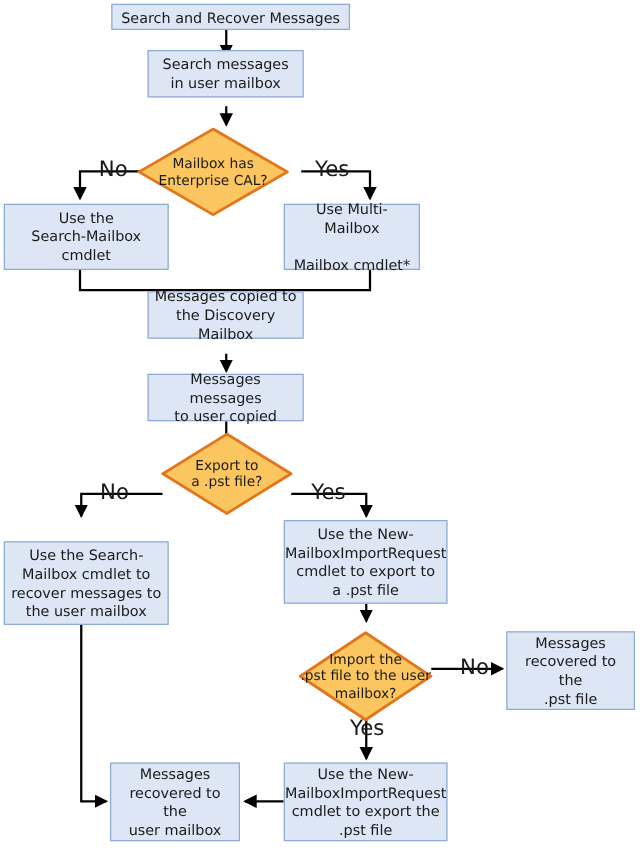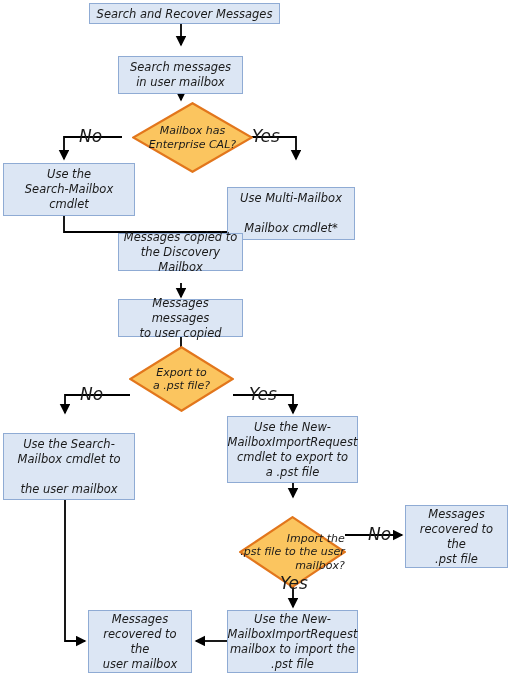--- a/index.html
+++ b/index.html
@@ -8,21 +8,20 @@
     padding: 0;
     background: #ffffff;
   }
   #canvas {
     position: relative;
     width: 512px;
     height: 678px;
     background: #ffffff;
     font-family: "DejaVu Sans", "Liberation Sans", sans-serif;
     overflow: hidden;
-    font-style: italic;
   }
   .node {
     position: absolute;
     box-sizing: border-box;
     display: flex;
     align-items: center;
     justify-content: center;
     text-align: center;
   }
   .proc {
@@ -118,46 +117,46 @@
       <path d="M227,641 L196,641" marker-end="url(#arrow)"></path>
 
       <path d="M65,483 L65,641 L85,641" marker-end="url(#arrow)"></path>
     </g>
   </svg>
 
   <div class="node proc title" style="left:89px; top:3px; width:191px; height:21px;">
     <span>Search and Recover Messages</span>
   </div>
 
-  <div class="node proc" style="left:118px; top:56px; width:125px; height:38px;">
+  <div class="node proc" style="left:118px; top:40px; width:125px; height:38px;">
     <span>
       <span>Search messages</span><br>
       <span>in user mailbox</span>
     </span>
   </div>
 
-  <div class="node decision" style="left:132px; top:102px; width:121px; height:71px;">
+  <div class="node decision" style="left:110px; top:102px; width:121px; height:71px;">
     <svg viewBox="0 0 121 71" preserveAspectRatio="none">
       <polygon points="60.5,1.2 119.8,35.5 60.5,69.8 1.2,35.5" fill="#fbc55f" stroke="#e2761c" stroke-width="2.2"></polygon>
     </svg>
     <span class="dtext">
       <span>Mailbox has</span><br>
       <span>Enterprise CAL?</span>
     </span>
   </div>
 
   <div class="node proc" style="left:3px; top:163px; width:132px; height:53px;">
     <span>
       <span>Use the</span><br>
       <span>Search-Mailbox</span><br>
       <span>cmdlet</span>
     </span>
   </div>
 
-  <div class="node proc" style="left:227px; top:163px; width:128px; height:53px;margin-top:24px;">
+  <div class="node proc" style="left:227px; top:163px; width:109px; height:53px;">
     <span>
       <span>Use Multi-Mailbox</span><br>
       <br>
       <span>Mailbox cmdlet*</span>
     </span>
   </div>
 
   <div class="node proc" style="left:118px; top:233px; width:125px; height:38px;">
     <span>
       <span>Messages copied to</span><br>
@@ -179,35 +178,35 @@
     <span class="dtext">
       <span>Export to</span><br>
       <span>a .pst file?</span>
     </span>
   </div>
 
   <div class="node proc" style="left:3px; top:433px; width:132px; height:67px;">
     <span>
       <span>Use the Search-</span><br>
       <span>Mailbox cmdlet to</span><br>
-      <br>
+      <span>recover messages to</span><br>
       <span>the user mailbox</span>
     </span>
   </div>
 
   <div class="node proc" style="left:227px; top:416px; width:131px; height:67px;">
     <span>
       <span>Use the New-</span><br>
       <span>MailboxImportRequest</span><br>
       <span>cmdlet to export to</span><br>
       <span>a .pst file</span>
     </span>
   </div>
 
-  <div class="node decision" style="left:239px; top:516px; width:107px; height:72px;text-align:right;">
+  <div class="node decision" style="left:239px; top:505px; width:107px; height:72px;">
     <svg viewBox="0 0 107 72" preserveAspectRatio="none">
       <polygon points="53.5,1.2 105.8,36 53.5,70.8 1.2,36" fill="#fbc55f" stroke="#e2761c" stroke-width="2.2"></polygon>
     </svg>
     <span class="dtext" style="padding:0 1px;">
       <span>Import the</span><br>
       <span>.pst file to the user</span><br>
       <span>mailbox?</span>
     </span>
   </div>
 
@@ -224,21 +223,21 @@
       <span>Messages</span><br>
       <span>recovered to the</span><br>
       <span>user mailbox</span>
     </span>
   </div>
 
   <div class="node proc" style="left:227px; top:610px; width:131px; height:63px;">
     <span>
       <span>Use the New-</span><br>
       <span>MailboxImportRequest</span><br>
-      <span>mailbox to import the</span><br>
+      <span>cmdlet to export the</span><br>
       <span>.pst file</span>
     </span>
   </div>
 
   <div class="lbl" style="left:79px; top:130px;">No</div>
   <div class="lbl" style="left:252px; top:130px;">Yes</div>
   <div class="lbl" style="left:80px; top:388px;">No</div>
   <div class="lbl" style="left:249px; top:388px;">Yes</div>
   <div class="lbl" style="left:368px; top:528px;">No</div>
   <div class="lbl" style="left:280px; top:577px;">Yes</div>

